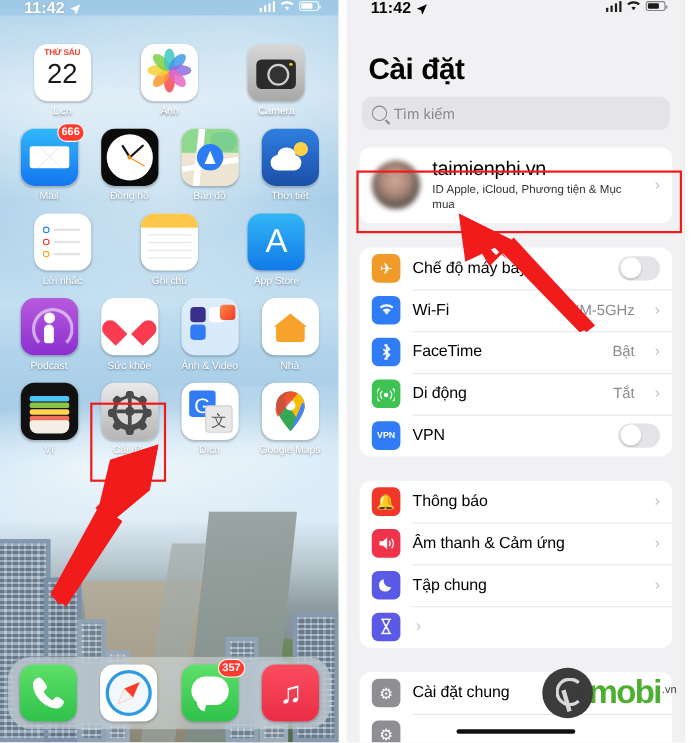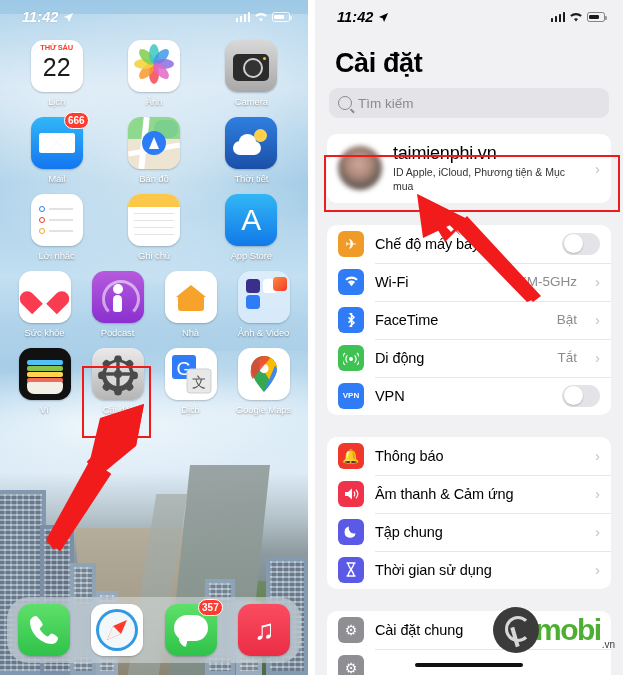--- a/index.html
+++ b/index.html
@@ -32,22 +32,22 @@
     background:linear-gradient(175deg,#a9b1ad 0%,#949e98 100%);transform:skewX(-9deg);opacity:.8;}
   .city .ground{position:absolute;left:26%;bottom:0;width:40%;height:70%;
     background:linear-gradient(180deg,#b6ad9a 0%,#a79d8a 60%,#8d8674 100%);transform:skewX(4deg);opacity:.95;}
   .city .green{position:absolute;right:0;bottom:0;width:30%;height:45%;
     background:linear-gradient(180deg,#6f8a5e 0%,#50684a 100%);}
   .bldg{position:absolute;bottom:0;background:#8ea0b4;}
   .bldg i{position:absolute;inset:4px;background:
       repeating-linear-gradient(180deg, rgba(255,255,255,.30) 0 2px, rgba(0,0,0,.12) 2px 5px),
       repeating-linear-gradient(90deg, rgba(255,255,255,.22) 0 2px, rgba(0,0,0,.10) 2px 6px);}
 
-  .statusbar{position:absolute;top:0;left:0;right:0;height:34px;display:flex;align-items:center;
-    justify-content:space-between;padding:0 18px 0 22px;box-sizing:border-box;z-index:6;font-style:italic;}
+  .statusbar{position:absolute;top:0;left:0;right:0;height:34px;display:flex;align-items:flex-start;
+    justify-content:space-between;padding:0 18px 0 22px;box-sizing:border-box;z-index:6;}
   .sb-time{font-size:14.5px;font-weight:700;letter-spacing:.1px;display:flex;align-items:center;gap:4px;}
   .sb-right{display:flex;align-items:center;gap:4px;}
   .loc-arrow{width:11px;height:11px;display:inline-block;}
   .bars{display:flex;align-items:flex-end;gap:1.5px;height:10px;}
   .bars span{width:2.5px;border-radius:.6px;}
   .bars span:nth-child(1){height:4px}.bars span:nth-child(2){height:6px}
   .bars span:nth-child(3){height:8px}.bars span:nth-child(4){height:10px}
   .batt{width:18px;height:9.5px;border-radius:2.5px;position:relative;box-sizing:border-box;}
   .batt i{position:absolute;left:1.3px;top:1.3px;bottom:1.3px;border-radius:1.2px;}
   .batt:after{content:"";position:absolute;right:-2.6px;top:3px;width:1.6px;height:3.5px;border-radius:0 1px 1px 0;}
@@ -196,21 +196,21 @@
   .tog i{position:absolute;left:1.5px;top:1.5px;width:19px;height:19px;border-radius:50%;background:#fff;
     box-shadow:0 1px 2px rgba(0,0,0,.22);}
 
   .wm{position:absolute;right:8px;bottom:22px;display:flex;align-items:center;z-index:12;}
   .wm .nine{width:46px;height:46px;border-radius:50%;background:#3b3b3b;position:relative;flex:none;}
   .wm .nine:after{content:"";position:absolute;left:12px;top:9px;width:20px;height:20px;border-radius:50%;
     border:3px solid #d8d8d8;border-right-color:#3b3b3b;}
   .wm .nine:before{content:"";position:absolute;left:20px;top:20px;width:4px;height:20px;background:#d8d8d8;
     transform:rotate(-16deg);}
   .wm .mobi{font-size:30px;font-weight:700;color:#4caf2f;letter-spacing:-1.5px;margin-left:-4px;line-height:1;}
-  .wm .vn{font-size:10px;color:#3b3b3b;align-self:flex-end;margin-left:1px;margin-bottom:3px;}
+  .wm .vn{font-size:10px;color:#3b3b3b;align-self:flex-end;margin-left:1px;margin-bottom:20px;}
 
   .home-ind{position:absolute;left:50%;bottom:8px;transform:translateX(-50%);width:108px;height:4.5px;
     border-radius:3px;background:#111;z-index:11;}
 </style>
 </head>
 <body>
 
 <div class="stage">
 
   <div class="phone-left">
@@ -308,20 +308,32 @@
 
       <div class="row">
         <div class="app">
             <div class="icwrap">
           <div class="ic i-mail">
                 <div class="env"></div>
               </div>
           <div class="badge">666</div>
             </div>
           <div class="lbl">Mail</div>
+          </div>
+        <div class="app">
+            <div class="icwrap">
+              <div class="ic i-clock">
+                <div class="face"></div>
+                <div class="hh"></div>
+                <div class="mh"></div>
+                <div class="sh"></div>
+                <div class="pin"></div>
+              </div>
+            </div>
+          <div class="lbl">Đồng hồ</div>
           </div>
         <div class="app">
             <div class="icwrap">
               <div class="ic i-maps">
                 <div class="g1"></div>
                 <div class="g2"></div>
                 <div class="pk"></div>
                 <div class="rd"></div>
                 <div class="rd2"></div>
                 <div class="pn"></div>
@@ -379,56 +391,56 @@
                 <div class="a">A</div>
               </div>
             </div>
           <div class="lbl">App Store</div>
           </div>
       </div>
 
       <div class="row">
         <div class="app">
             <div class="icwrap">
-              <div class="ic i-health">
-                <div class="h1"></div>
-                <div class="h2"></div>
-              </div>
-            </div>
-          <div class="lbl">Sức khỏe</div>
-          </div>
-        <div class="app">
-            <div class="icwrap">
               <div class="ic i-podcast">
                 <div class="ar"></div>
                 <div class="dot"></div>
                 <div class="bd"></div>
               </div>
             </div>
           <div class="lbl">Podcast</div>
           </div>
         <div class="app">
             <div class="icwrap">
-              <div class="ic i-home">
-                <div class="hs"></div>
-                <div class="hb"></div>
-              </div>
-            </div>
-          <div class="lbl">Nhà</div>
+              <div class="ic i-health">
+                <div class="h1"></div>
+                <div class="h2"></div>
+              </div>
+            </div>
+          <div class="lbl">Sức khỏe</div>
           </div>
         <div class="app">
             <div class="icwrap">
               <div class="ic i-folder">
           <div class="mi" style="left:8px;top:8px;background:#3b2f8c"></div>
           <div class="mi" style="left:25px;top:8px;background:#ffffff"></div>
           <div class="mi" style="left:35px;top:6px;background:linear-gradient(135deg,#ff8a3d,#f03a2a)"></div>
           <div class="mi" style="left:8px;top:24px;background:#2f7cf6"></div>
               </div>
             </div>
           <div class="lbl">Ảnh &amp; Video</div>
+          </div>
+        <div class="app">
+            <div class="icwrap">
+              <div class="ic i-home">
+                <div class="hs"></div>
+                <div class="hb"></div>
+              </div>
+            </div>
+          <div class="lbl">Nhà</div>
           </div>
       </div>
 
       <div class="row">
         <div class="app">
             <div class="icwrap">
               <div class="ic i-wallet">
           <div class="cc" style="top:12px;background:#4fc3f7"></div>
           <div class="cc" style="top:18px;background:#8bc34a"></div>
           <div class="cc" style="top:24px;background:#ffd54f"></div>
@@ -648,21 +660,20 @@
           </div>
         <div class="name">Tập chung</div>
         <div class="chev">›</div>
       </div>
       <div class="row-item">
         <div class="si" style="background:#5a5ae6">
           <svg width="12" height="15" viewBox="0 0 12 15">
               <path d="M2 1h8M2 14h8M3 1c0 4 6 9 6 13M9 1c0 4-6 9-6 13" stroke="#fff" stroke-width="1.4" fill="none" stroke-linecap="round"></path>
             </svg>
           </div>
-        <div class="name">Thời gian sử dụng</div>
         <div class="chev">›</div>
       </div>
     </div>
 
     <div class="card" style="margin-top:22px">
       <div class="row-item">
         <div class="si" style="background:#8e8e93">⚙</div>
         <div class="name">Cài đặt chung</div>
         <div class="chev">›</div>
       </div>

